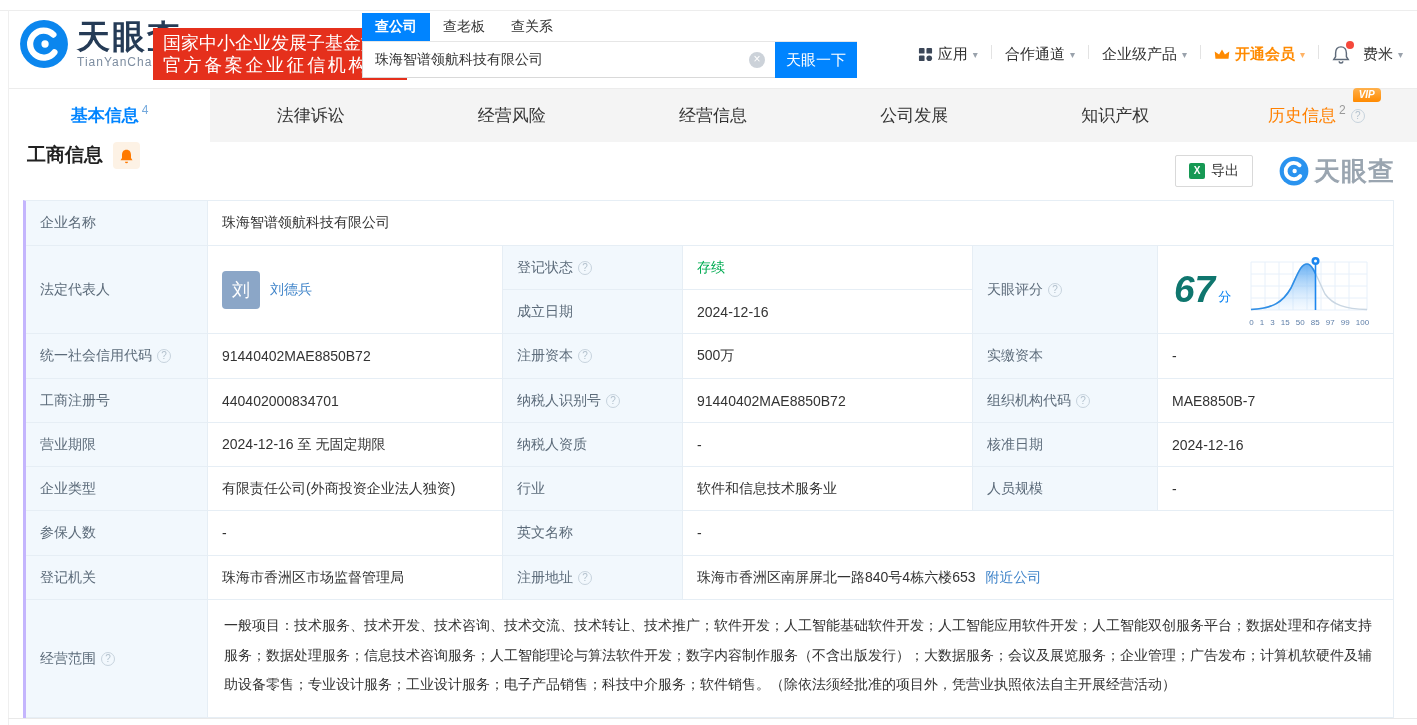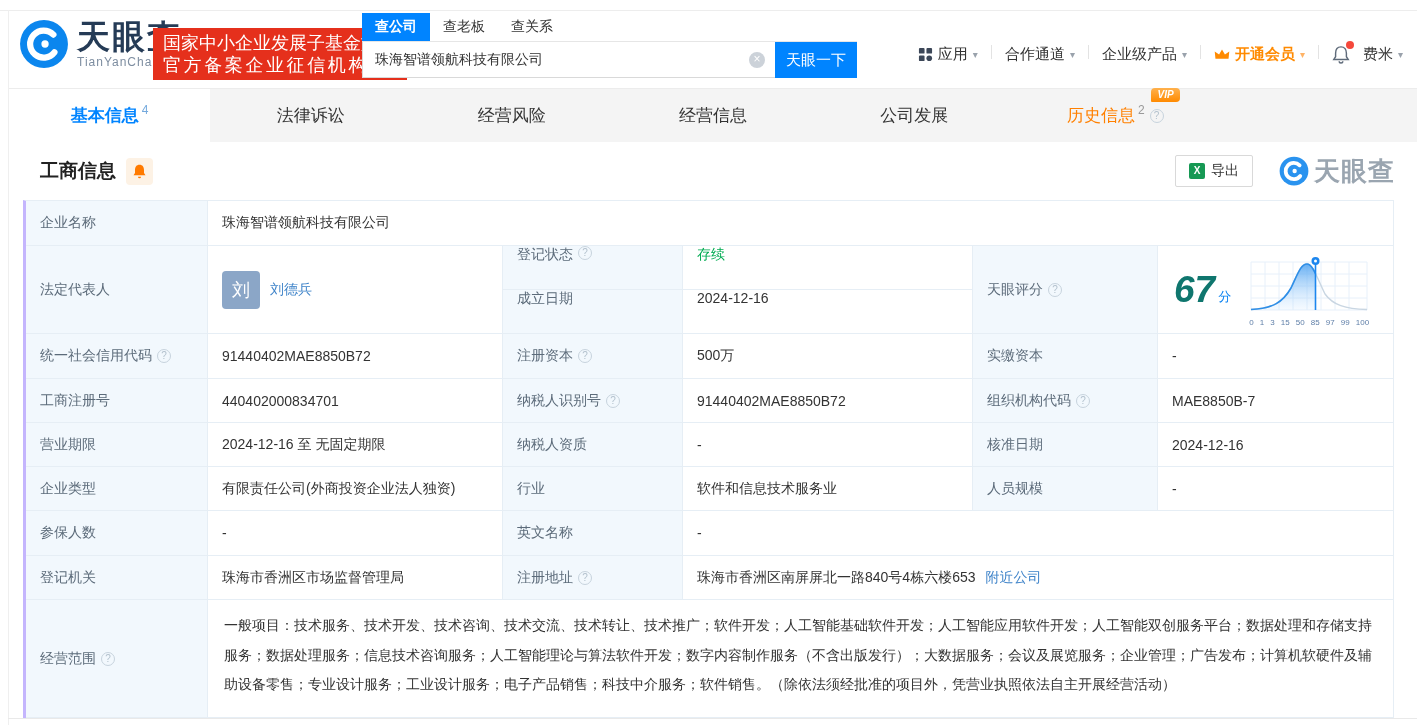--- a/index.html
+++ b/index.html
@@ -56,22 +56,22 @@
   .nav-tab.history { color:#ff8000; }
   .nav-tab.history sup { color:#999; }
   .tab-rel { position:relative; display:flex; align-items:center; }
   .vip-badge { position:absolute; top:-16px; right:-16px; background:linear-gradient(180deg,#ffb14d,#ff8a00);
     color:#fff; font-size:10px; font-style:italic; font-weight:bold; padding:1px 6px 2px; border-radius:4px 4px 4px 1px; }
   .help { display:inline-block; width:14px; height:14px; border-radius:50%; border:1px solid #c7d3dd;
     color:#b3c1cd; font-size:10px; line-height:12px; text-align:center; margin-left:5px; cursor:pointer;
     font-weight:normal; flex:none; }
 
   
-  .section-head { position:absolute; top:142px; left:26px; right:0; height:58px; background:#fff;
-    display:flex; align-items:center; }
+  .section-head { position:absolute; top:142px; left:13px; right:0; height:58px; background:#fff;
+    display:flex; }
   .sec-title { font-size:19px; font-weight:bold; color:#222; margin-left:14px; }
   .bell-chip { width:27px; height:27px; background:#fdf2e5; border-radius:4px; display:flex;
     align-items:center; justify-content:center; margin-left:10px; cursor:pointer; }
   .sec-right { margin-left:auto; display:flex; align-items:center; margin-right:22px; }
   .export-btn { display:flex; align-items:center; gap:6px; border:1px solid #d9d9d9; background:#fff;
     border-radius:2px; padding:6px 13px; font-size:14px; color:#333; cursor:pointer; font-family:inherit; }
   .xls-icon { width:16px; height:16px; background:#169954; border-radius:2px; color:#fff; font-size:10px;
     font-weight:bold; line-height:16px; text-align:center; }
   .watermark { display:flex; align-items:center; margin-left:26px; }
   .watermark svg { width:30px; height:30px; }
@@ -80,21 +80,21 @@
   
   .info-table { position:absolute; top:200px; left:23px; width:1371px; height:518px;
     border-top:1px solid #e6eef5; border-left:3px solid #c4b5fd;
     display:grid; grid-template-columns:182px 295px 180px 290px 185px auto;
     grid-template-rows:45px 88px 45px 44px 44px 44px 45px 44px auto; font-size:14px; }
   .cell { border-right:1px solid #e6eef5; border-bottom:1px solid #e6eef5; display:flex;
     align-items:center; padding:0 14px; overflow:hidden; }
   .lab { background:#f2f8fd; color:#5c6b7a; }
   .val { color:#333; }
   .split { flex-direction:column; padding:0; align-items:stretch; }
-  .split > div { flex:1; display:flex; align-items:flex-start; padding:0 14px; }
+  .split > div { flex:1; display:flex; align-items:center; padding:0 14px; }
   .split > div:first-child { border-bottom:1px solid #e6eef5; }
   .green { color:#00ab52; }
   .link { color:#3e83c9; cursor:pointer; text-decoration:none; }
   .avatar { width:38px; height:38px; border-radius:4px; background:#8ba6c7; color:#fff; font-size:18px;
     display:flex; align-items:center; justify-content:center; margin-right:10px; cursor:pointer; flex:none; }
   .scope-cell { align-items:flex-start; padding:11px 16px; line-height:29.5px; white-space:normal; }
   .addr-gap { margin-left:10px; }
 
   
   .score-cell { padding:0 10px 0 16px; }
@@ -196,20 +196,23 @@
       <span>法律诉讼</span>
     </div>
   <div class="nav-tab">
       <span>经营风险</span>
     </div>
   <div class="nav-tab">
       <span>经营信息</span>
     </div>
   <div class="nav-tab">
       <span>公司发展</span>
+    </div>
+  <div class="nav-tab">
+      <span>知识产权</span>
     </div>
   <div class="nav-tab history">
     <span class="tab-rel">
       <span>历史信息</span>
         <sup>2</sup>
       <span class="help">?</span>
       <span class="vip-badge">VIP</span>
     </span>
   </div>
 </nav>

